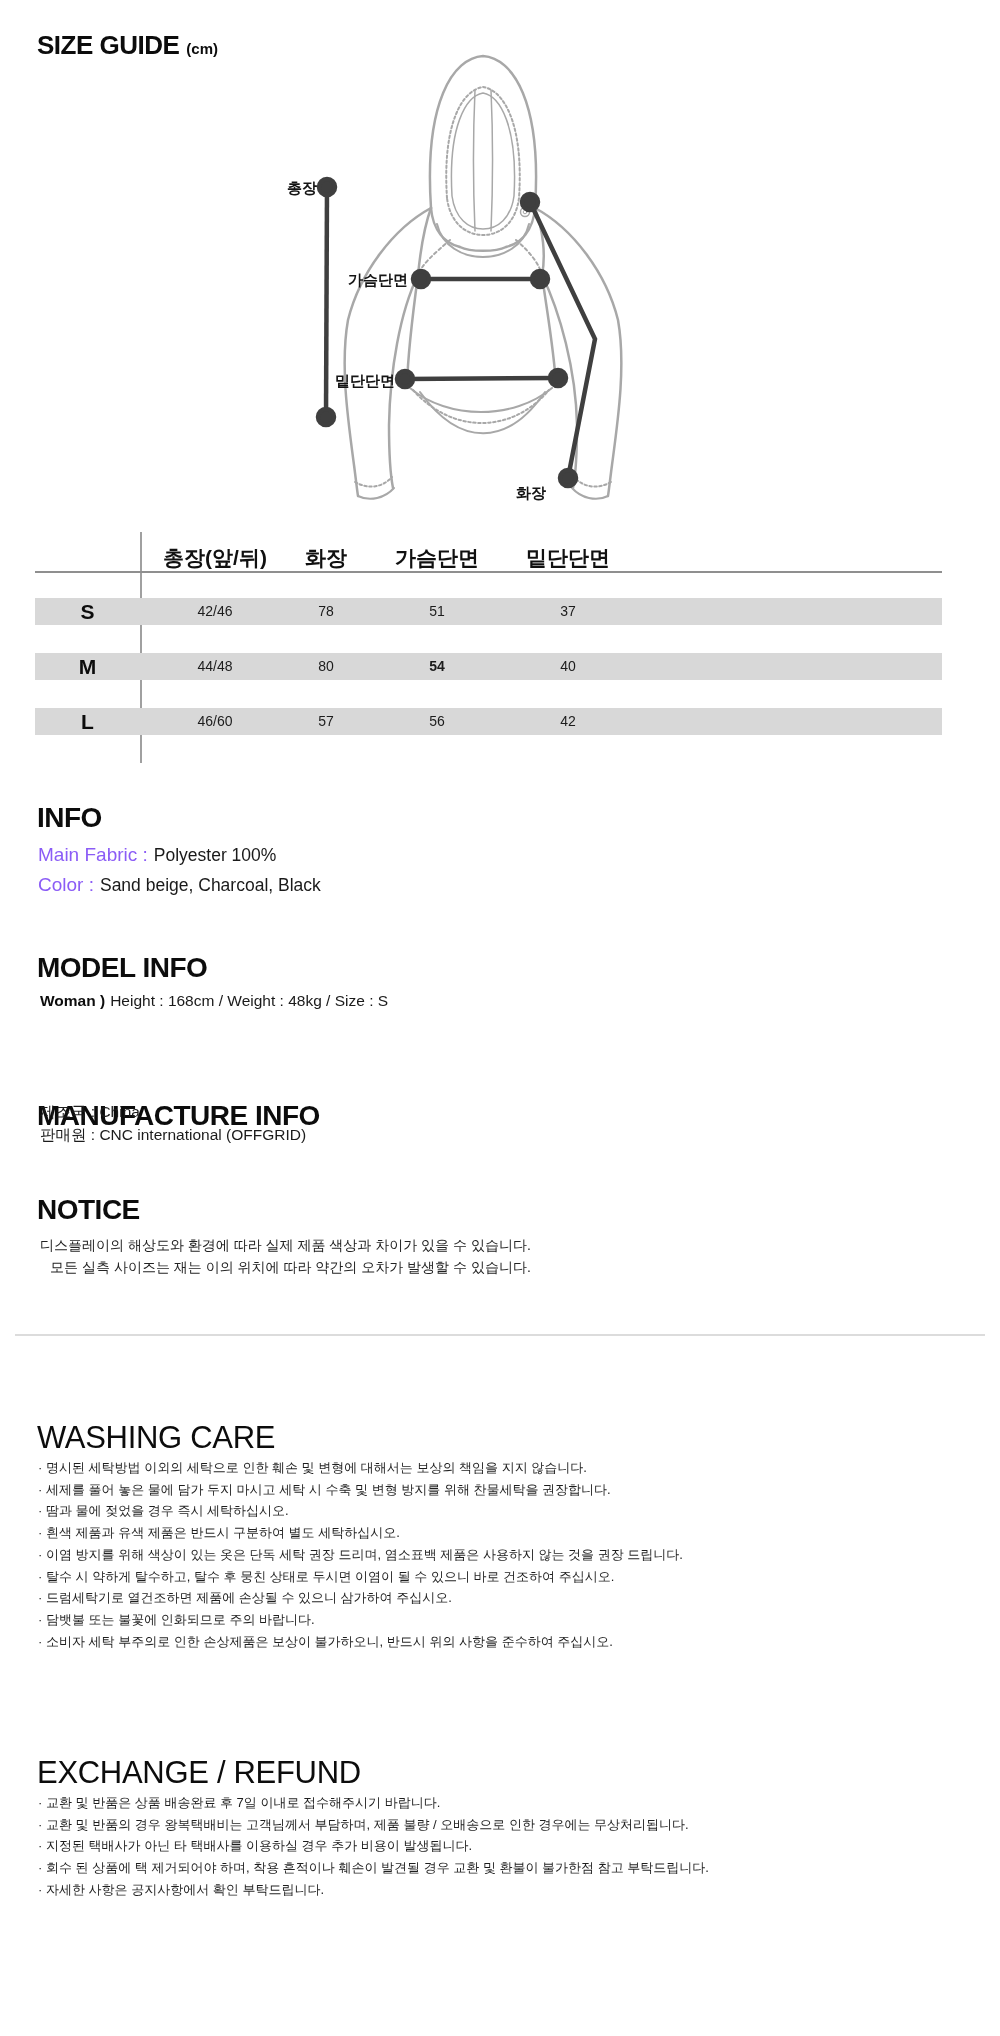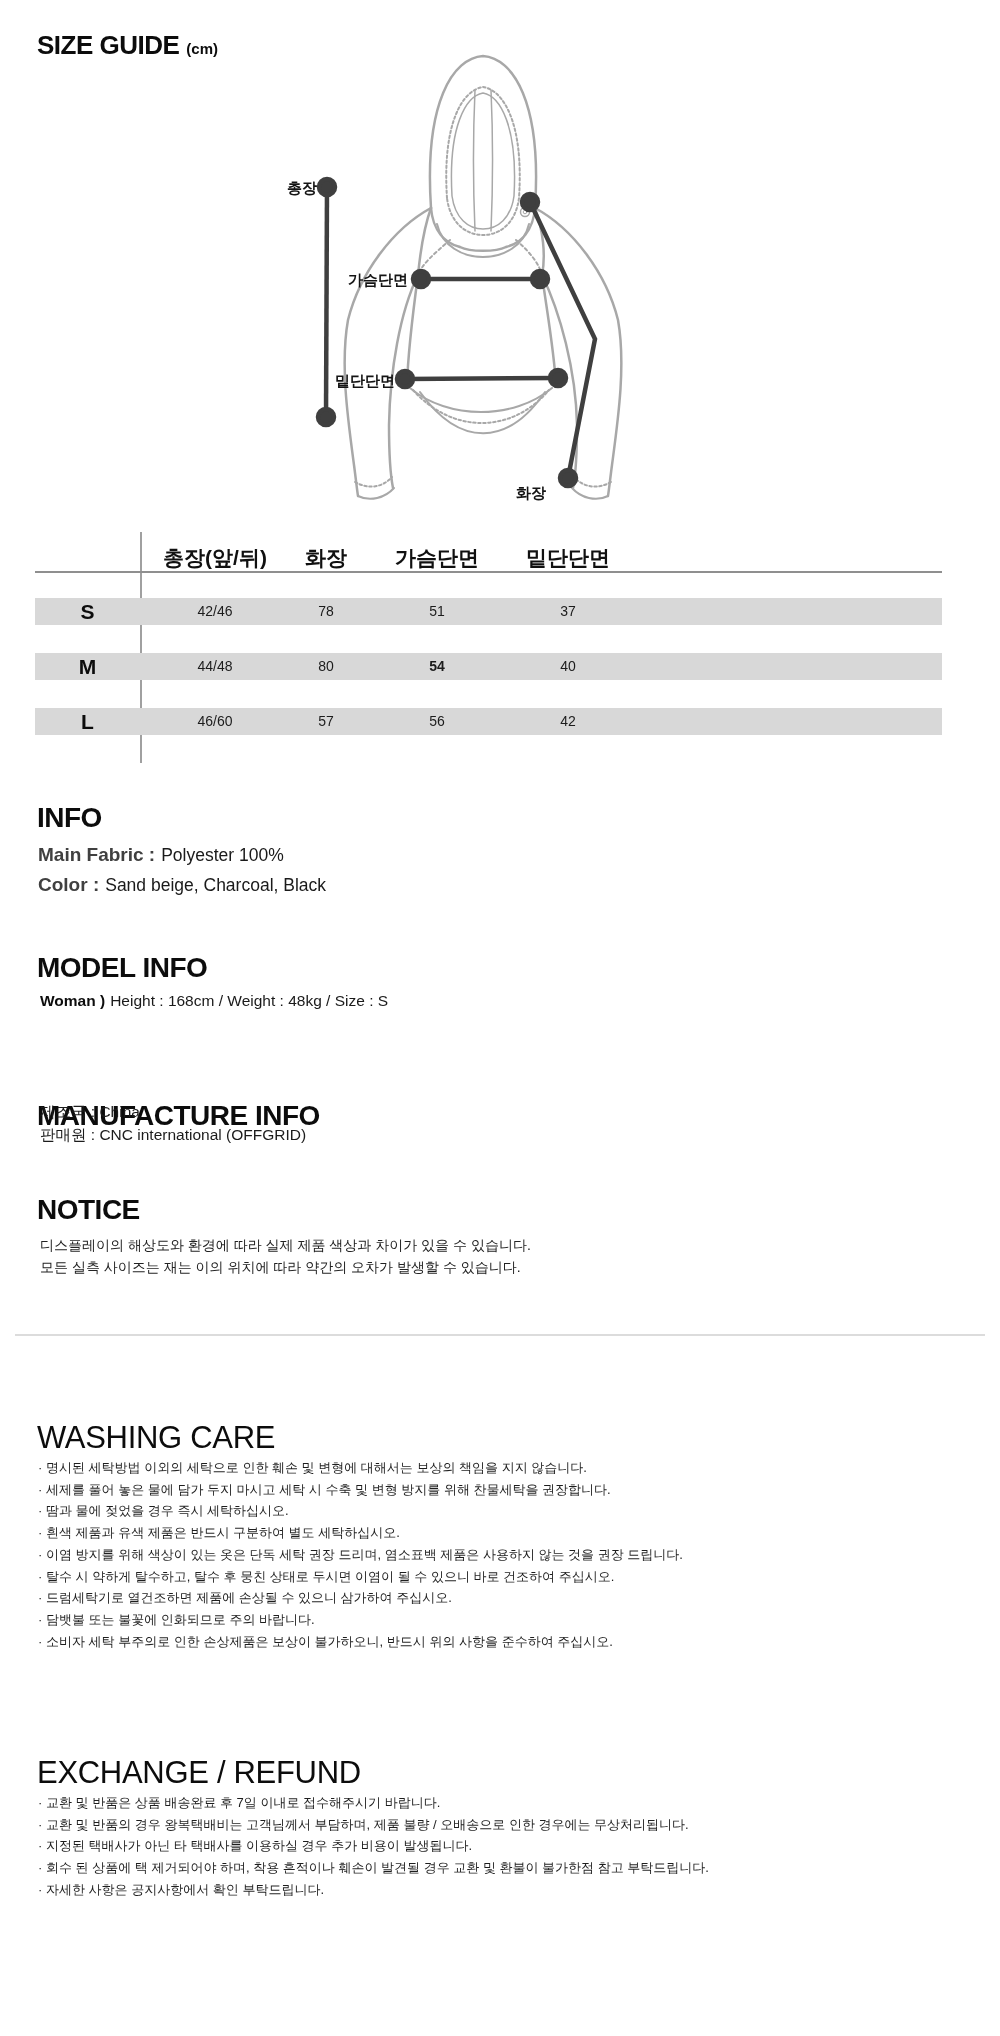--- a/index.html
+++ b/index.html
@@ -19,21 +19,21 @@
   .h3{font-size:31px;font-weight:400;letter-spacing:-0.3px;color:#0c0c0c;}
   .measure-label{font-size:15px;font-weight:700;color:#141414;white-space:nowrap;}
   .col-header{font-size:21px;font-weight:700;width:130px;margin-left:-65px;text-align:center;color:#101010;white-space:nowrap;}
   .cell{font-size:14px;width:130px;margin-left:-65px;text-align:center;color:#1c1c1c;line-height:27px;white-space:nowrap;}
   .size-letter{font-size:21px;font-weight:800;width:105px;text-align:center;line-height:27px;color:#0c0c0c;}
   .band{left:35px;width:907px;height:27px;background:var(--band);}
   .vline{left:140px;top:532px;width:2px;height:231px;background:#a0a0a0;}
   .hrule{left:35px;top:571px;width:907px;height:2px;background:var(--rule);}
   .divider{left:15px;top:1334px;width:970px;height:2px;background:var(--divider);}
   .info-line{font-size:17.5px;color:#1a1a1a;line-height:29px;white-space:nowrap;}
-  .info-line b{font-size:19px;font-weight:700;color:#404040;margin-right:6px;}
+  .info-line b{font-size:19px;font-weight:400;color:#8b5cf6;margin-right:6px;}
   .model-line{font-size:15.5px;color:#1a1a1a;white-space:nowrap;}
   .model-line b{font-weight:800;color:#0d0d0d;margin-right:5px;}
   .plain-lines div{font-size:15.5px;line-height:23px;color:#1c1c1c;white-space:nowrap;}
   .notice-lines div{font-size:14px;line-height:22px;color:#222;white-space:nowrap;}
   .bullets div{font-size:13px;line-height:21.7px;color:#1e1e1e;white-space:nowrap;}
   svg .garment{stroke:var(--garment);fill:none;stroke-linecap:round;stroke-linejoin:round;}
   svg .measure{stroke:var(--measure);fill:var(--measure);}
 </style>
 </head>
 <body>
@@ -163,21 +163,21 @@
   <b>Woman )</b><span>Height : 168cm / Weight : 48kg  / Size : S</span>
 </div>
 
 <div class="abs h2" style="left:37px;top:1100px;">MANUFACTURE INFO</div>
 <div class="abs plain-lines" style="left:40px;top:1100px;">
   <div>제조국 : China</div>
   <div>판매원 : CNC international (OFFGRID)</div>
 </div>
 
 <div class="abs h2" style="left:37px;top:1194px;">NOTICE</div>
-<div class="abs notice-lines" style="left:40px;top:1234px;">
+<div class="abs notice-lines" style="left:40px;top:1234px;text-align:right;">
   <div>디스플레이의 해상도와 환경에 따라 실제 제품 색상과 차이가 있을 수 있습니다.</div>
   <div>모든 실측 사이즈는 재는 이의 위치에 따라 약간의 오차가 발생할 수 있습니다.</div>
 </div>
 
 <div class="abs divider"></div>
 
 <div class="abs h3" style="left:37px;top:1420px;">WASHING CARE</div>
 <div class="abs bullets" style="left:38px;top:1457px;">
   <div>· 명시된 세탁방법 이외의 세탁으로 인한 훼손 및 변형에 대해서는 보상의 책임을 지지 않습니다.</div>
   <div>· 세제를 풀어 놓은 물에 담가 두지 마시고 세탁 시 수축 및 변형 방지를 위해 찬물세탁을 권장합니다.</div>

